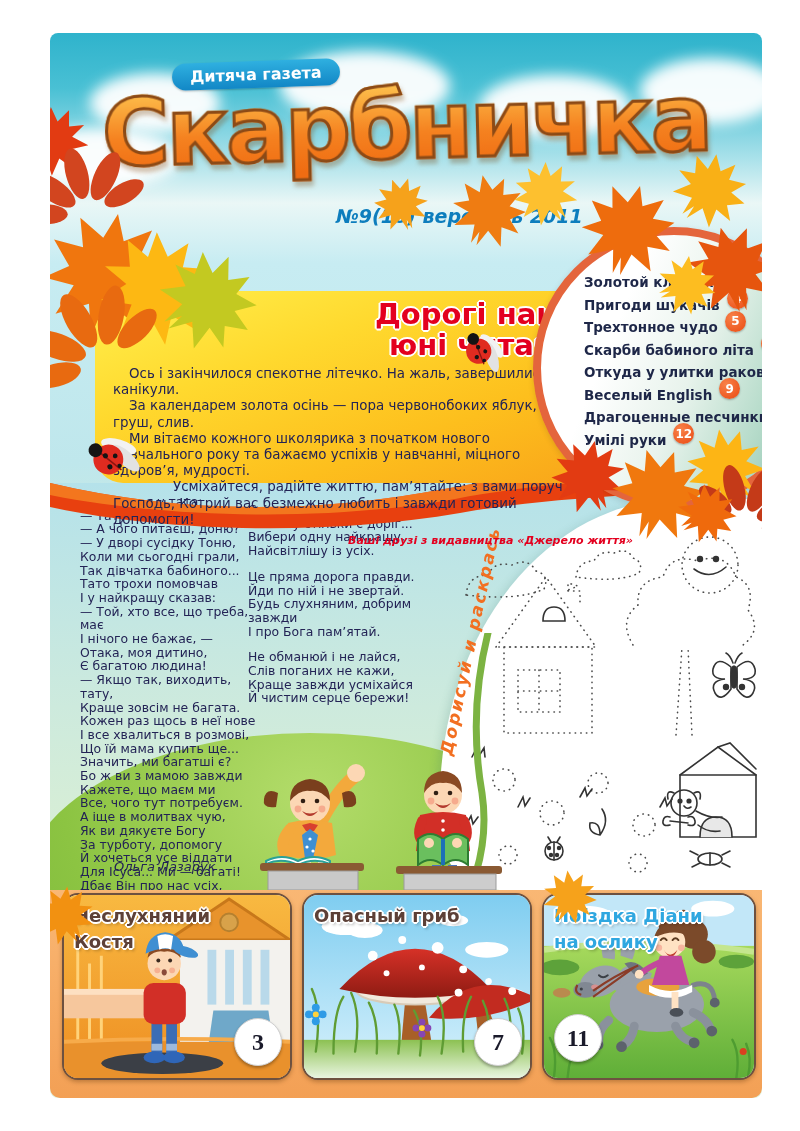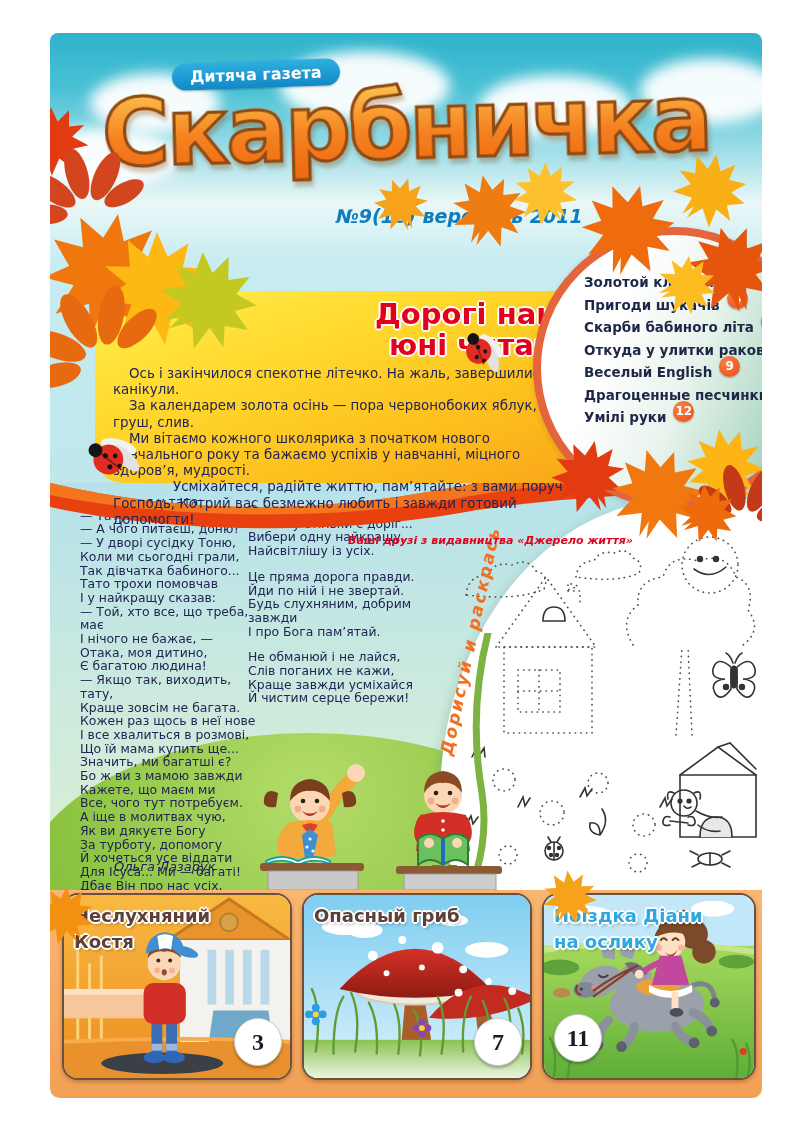--- a/index.html
+++ b/index.html
@@ -308,20 +308,24 @@
       <div class="toc-list">
         <div class="toc-row">
           <span class="toc-label">Золотой ключик</span>
           <span class="toc-num">2</span>
         </div>
         <div class="toc-row">
           <span class="toc-label">Пригоди шукачів</span>
           <span class="toc-num">4</span>
         </div>
         <div class="toc-row">
+          <span class="toc-label">Трехтонное чудо</span>
+          <span class="toc-num">5</span>
+        </div>
+        <div class="toc-row">
           <span class="toc-label">Скарби бабиного літа</span>
           <span class="toc-num">7</span>
         </div>
         <div class="toc-row">
           <span class="toc-label">Откуда у улитки раковина?</span>
 
         </div>
         <div class="toc-row">
           <span class="toc-label">Веселый English</span>
           <span class="toc-num">9</span>

